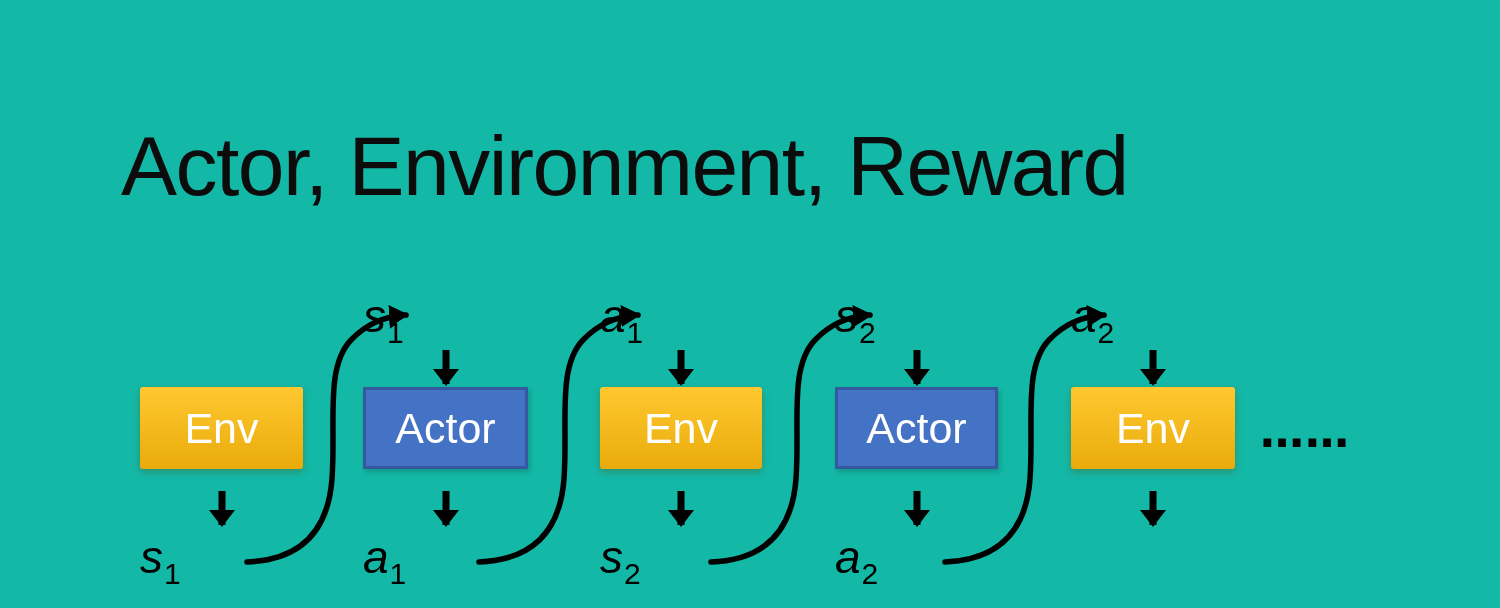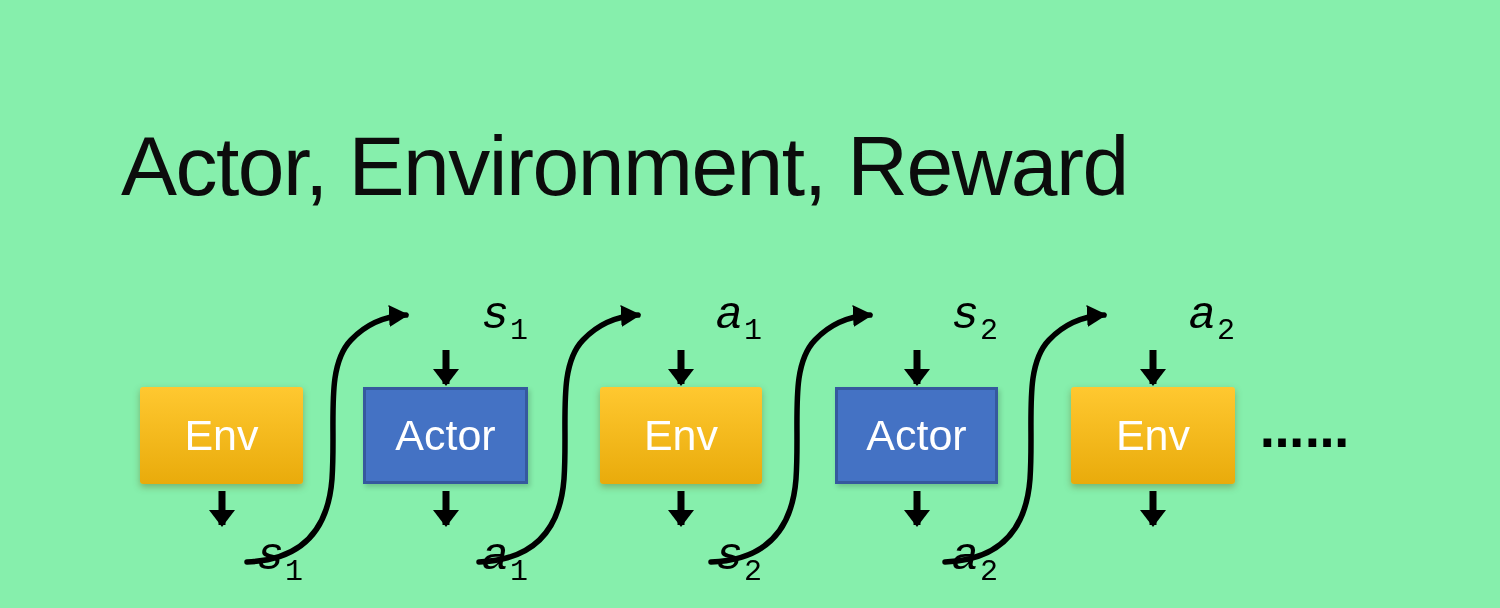--- a/index.html
+++ b/index.html
@@ -1,44 +1,44 @@
 <!DOCTYPE html>
 <html style="--env-gradient-top: #FFC830; --env-gradient-bottom: #E9AB0B; --actor-fill: #4472C4; --actor-border: #35599E; --arrow: #000000;"><head>
 <meta charset="utf-8">
 <style>
   html,body { margin:0; padding:0; background:#ffffff; }
   .canvas {
-    position:relative; width:1500px; height:608px; background:#86efac;
+    position:relative; width:1500px; height:608px; background:#14b8a6;
     overflow:hidden; font-family:"Liberation Sans", sans-serif;
   }
   .title {
     position:absolute; left:121px; top:116px;
     font-size:84px; font-weight:300; letter-spacing:-1.5px;
     color:#0c0c0c; white-space:nowrap; line-height:100px;
   }
   .col { position:absolute; top:0; height:100%; }
   .box {
-    position:absolute; top:387px; height:97px; width:100%;
+    position:absolute; top:387px; height:82px; width:100%;
     display:flex; align-items:center; justify-content:center;
     color:#ffffff; font-size:43px; font-weight:400;
     box-sizing:border-box;
   }
   .box.env {
     background:linear-gradient(180deg, var(--env-gradient-top, #FFC830), var(--env-gradient-bottom, #E9AB0B));
     border-radius:3px;
     box-shadow:0 3px 7px rgba(90,70,0,0.35);
   }
   .box.actor {
     background:var(--actor-fill, #4472C4);
     border:3px solid var(--actor-border, #35599E);
     box-shadow:2px 3px 5px rgba(0,0,0,0.18);
   }
   .mlabel {
-    position:absolute; width:100%; text-align:right;
-    font-family:Liberation Mono, monospace; color:#000;
+    position:absolute; width:100%; text-align:left;
+    font-family:Liberation Sans, sans-serif; color:#000;
     font-size:46px; line-height:48px; white-space:nowrap;
   }
   .mlabel i { font-style:italic; }
   .mlabel sub {
     font-size:30px; font-style:normal; line-height:0;
     vertical-align:-11px; margin-left:1px;
   }
   .top-label { top:292px; }
   .bottom-label { top:533px; }
   .ellipsis {

